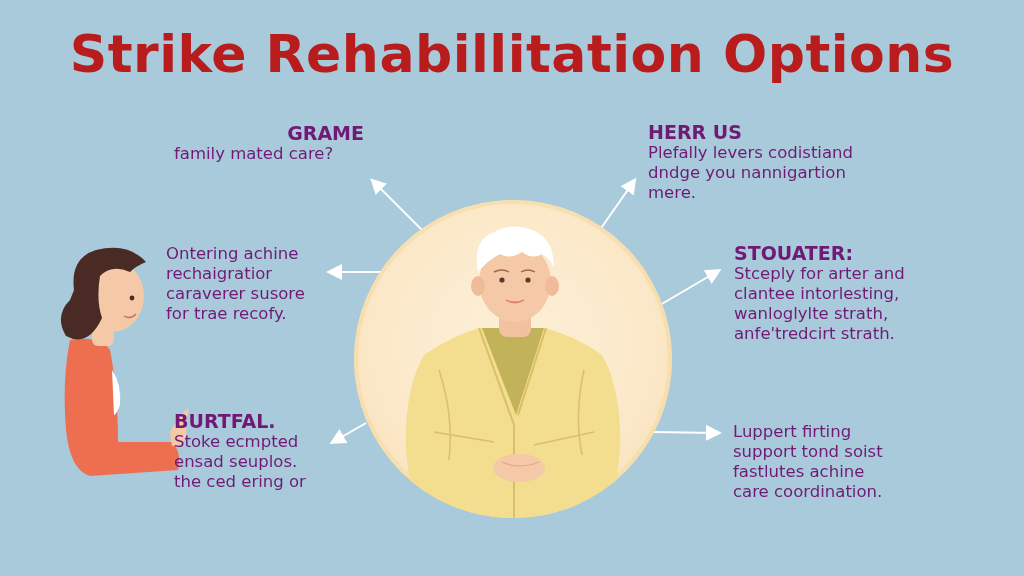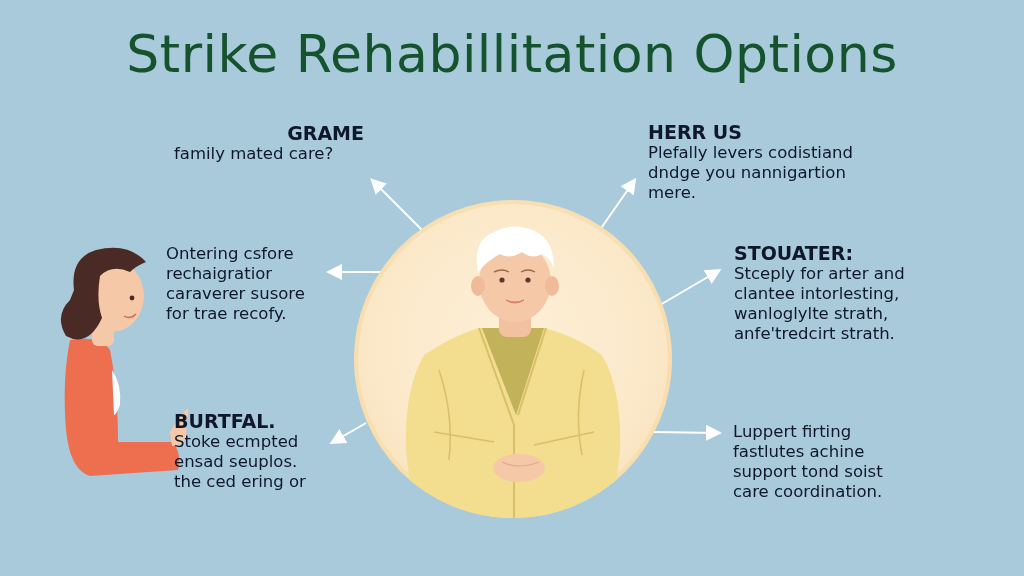--- a/index.html
+++ b/index.html
@@ -8,27 +8,27 @@
       background: #a8cadb;
       font-family: "DejaVu Sans", sans-serif;
       position: relative;
       color: #ffffff;
     }
     .title {
       position: absolute;
       left: 0; top: 24px; width: 1024px;
       text-align: center;
       font-size: 52px;
-      font-weight: normal;
+      font-weight: bold;
       letter-spacing: 0.5px;
-      color: #14532d;
+      color: #b91c1c;
     }
     .block {
       position: absolute;
-      color: #0f172a;
+      color: #701a75;
       font-size: 16.5px;
       line-height: 20px;
     }
     .block .heading {
       font-weight: bold;
       font-size: 19px;
       line-height: 22px;
       display: block;
     }
     .block .line { display: block; white-space: nowrap; }
@@ -130,21 +130,21 @@
 </div>
 
 <div class="block" id="blk-2">
   <span class="heading">HERR US</span>
   <span class="line">Plefally levers codistiand</span>
   <span class="line">dndge you nannigartion</span>
   <span class="line">mere.</span>
 </div>
 
 <div class="block" id="blk-3">
-  <span class="line">Ontering csfore</span>
+  <span class="line">Ontering achine</span>
   <span class="line">rechaigratior</span>
   <span class="line">caraverer susore</span>
   <span class="line">for trae recofy.</span>
 </div>
 
 <div class="block" id="blk-4">
   <span class="heading">STOUATER:</span>
   <span class="line">Stceply for arter and</span>
   <span class="line">clantee intorlesting,</span>
   <span class="line">wanloglylte strath,</span>
@@ -153,16 +153,16 @@
 
 <div class="block" id="blk-5">
   <span class="heading">BURTFAL.</span>
   <span class="line">Stoke ecmpted</span>
   <span class="line">ensad seuplos.</span>
   <span class="line">the ced ering or</span>
 </div>
 
 <div class="block" id="blk-6">
   <span class="line">Luppert firting</span>
+  <span class="line">support tond soist</span>
   <span class="line">fastlutes achine</span>
-  <span class="line">support tond soist</span>
   <span class="line">care coordination.</span>
 </div>
 
 </body></html>

